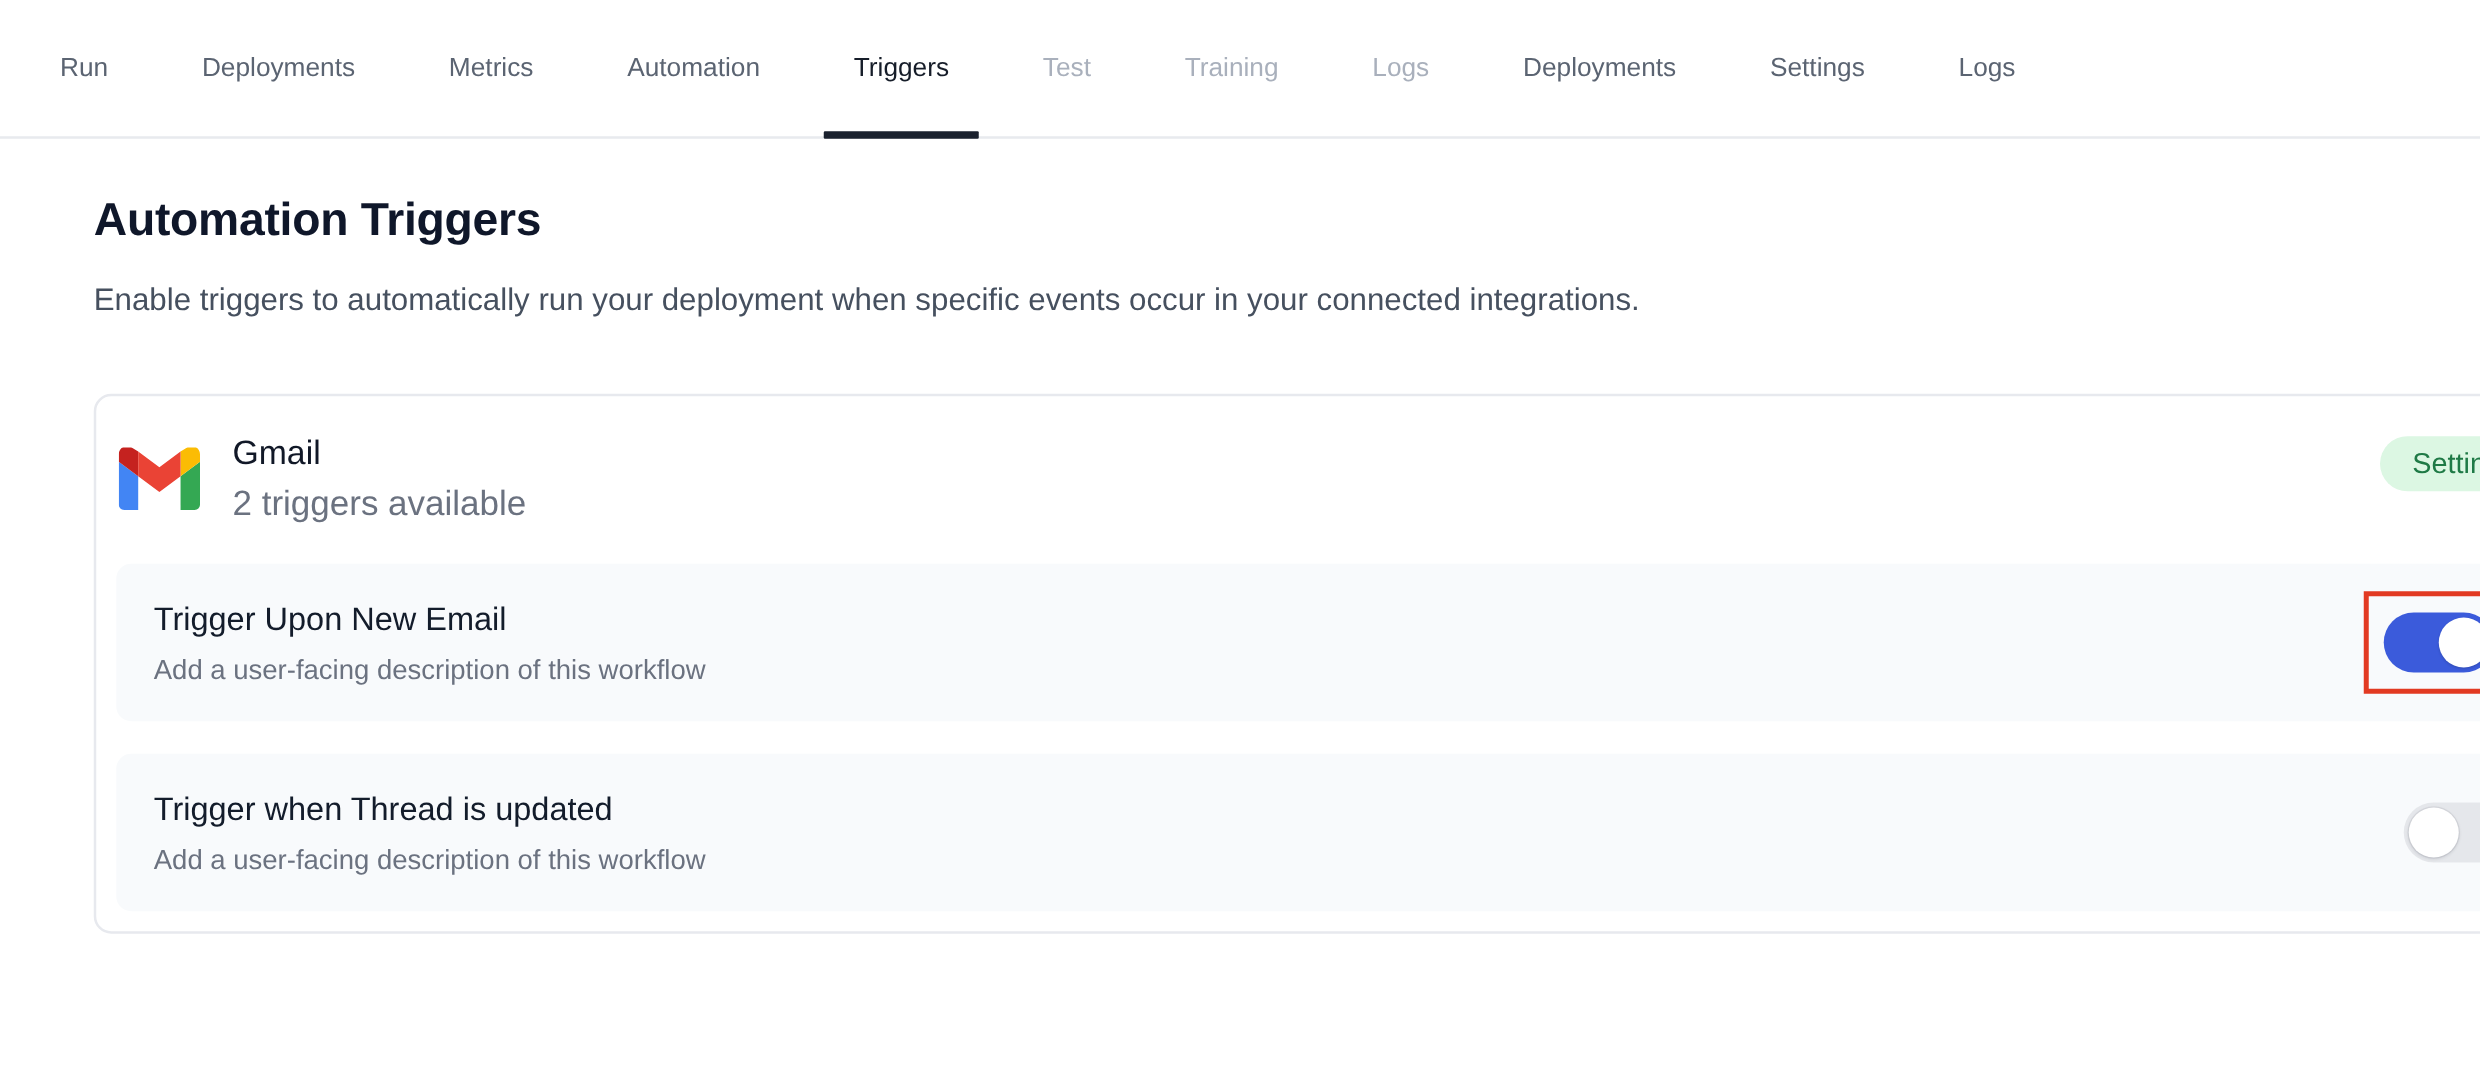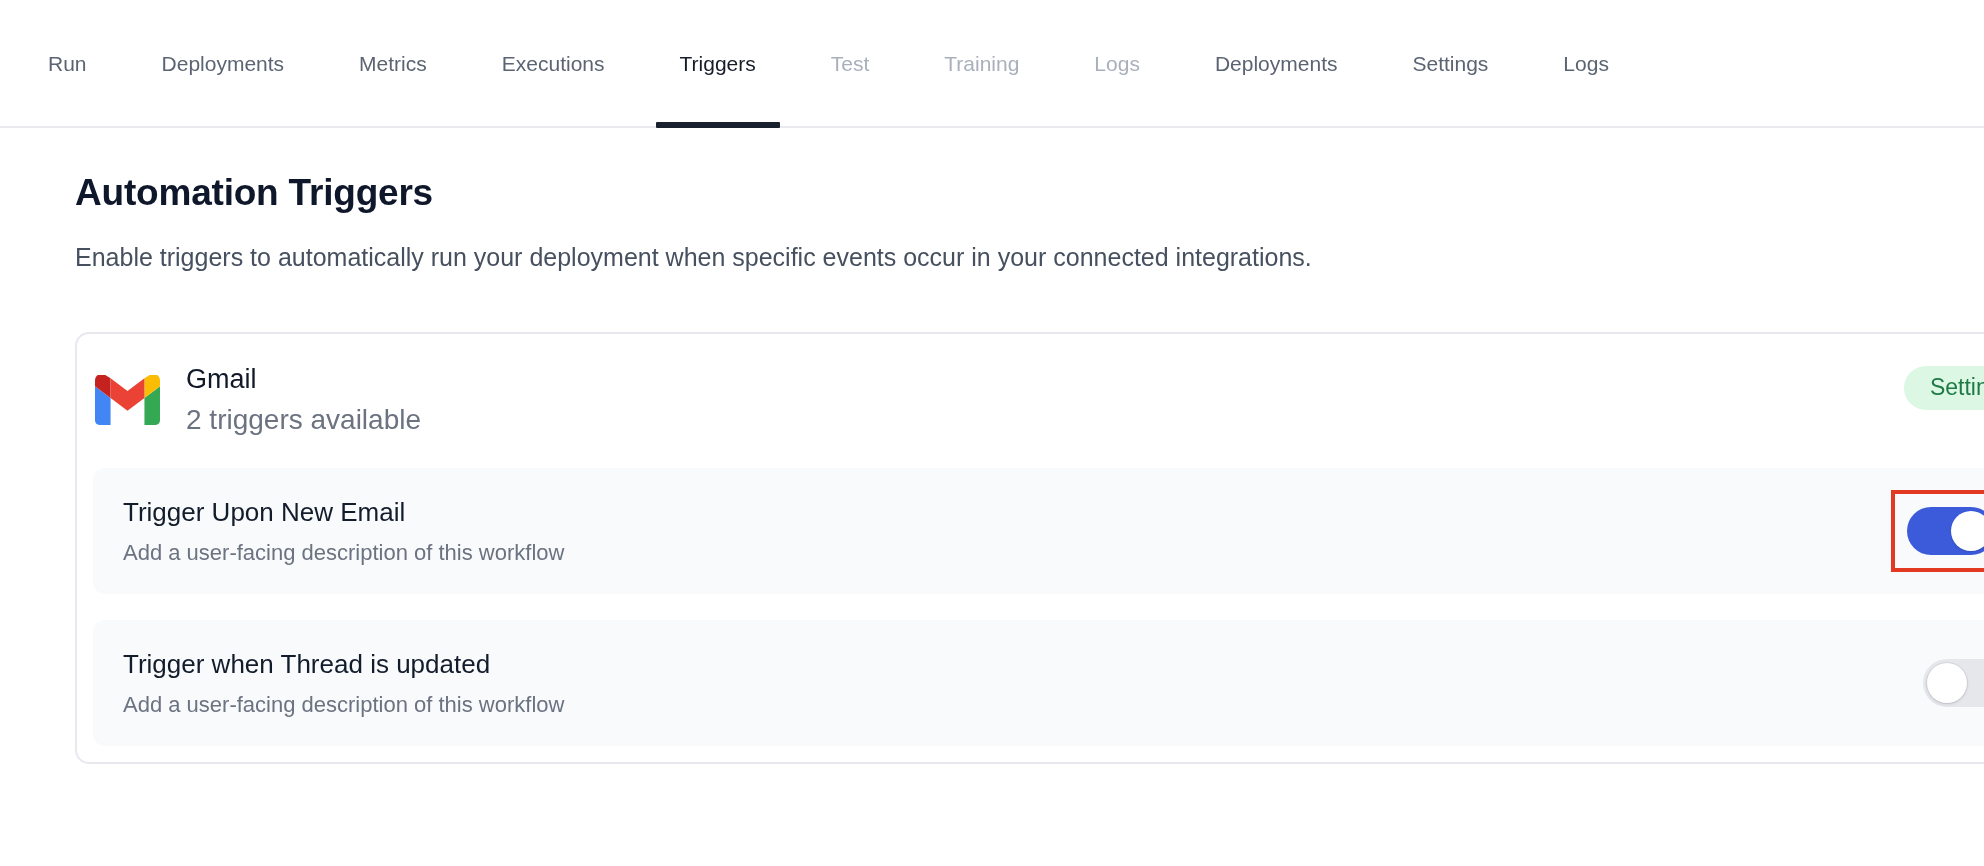--- a/index.html
+++ b/index.html
@@ -8,21 +8,21 @@
     width: 1984px; height: 866px;
     font-family: "Liberation Sans", sans-serif;
     color: #111827;
     overflow: hidden;
   }
   .page { width: 1984px; height: 866px; background: #fff; }
 
   
   .tabbar {
     display: flex; align-items: flex-start;
-    height: 128px; padding-left: 48px;
+    height: 111px; padding-left: 48px;
     border-bottom: 2px solid #e8eaee;
     gap: 75px;
   }
   .tab {
     position: relative;
     font-size: 21px; line-height: 1;
     color: #5b6472; cursor: pointer;
     height: 100%; display: flex; align-items: center;
     white-space: nowrap;
   }
@@ -114,21 +114,21 @@
 </style>
 </head>
 <body>
 
 <div class="page">
 
   <nav class="tabbar">
       <div class="tab">Run</div>
       <div class="tab">Deployments</div>
       <div class="tab">Metrics</div>
-      <div class="tab">Executions</div>
+      <div class="tab">Automation</div>
       <div class="tab active">Triggers</div>
       <div class="tab muted">Test</div>
       <div class="tab muted">Training</div>
       <div class="tab muted">Logs</div>
       <div class="tab">Deployments</div>
       <div class="tab">Settings</div>
       <div class="tab">Logs</div>
     </nav>
 
   <main class="main">

